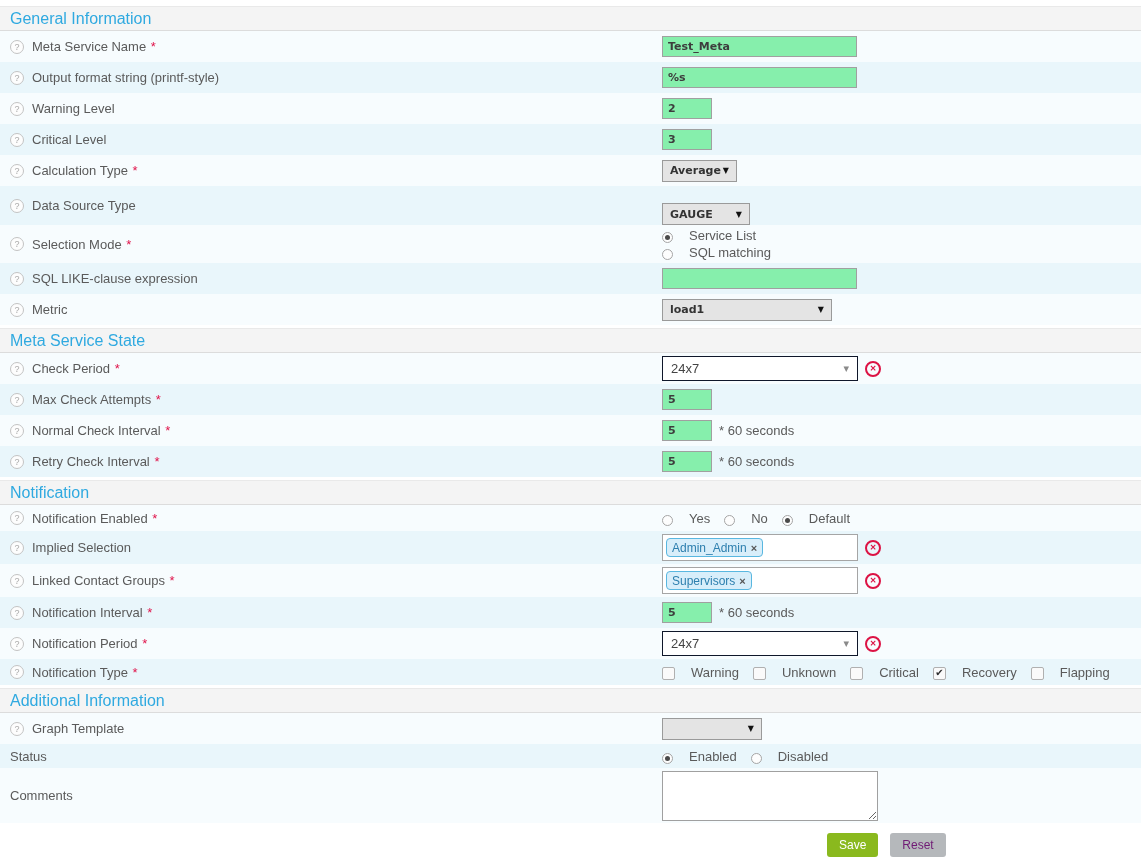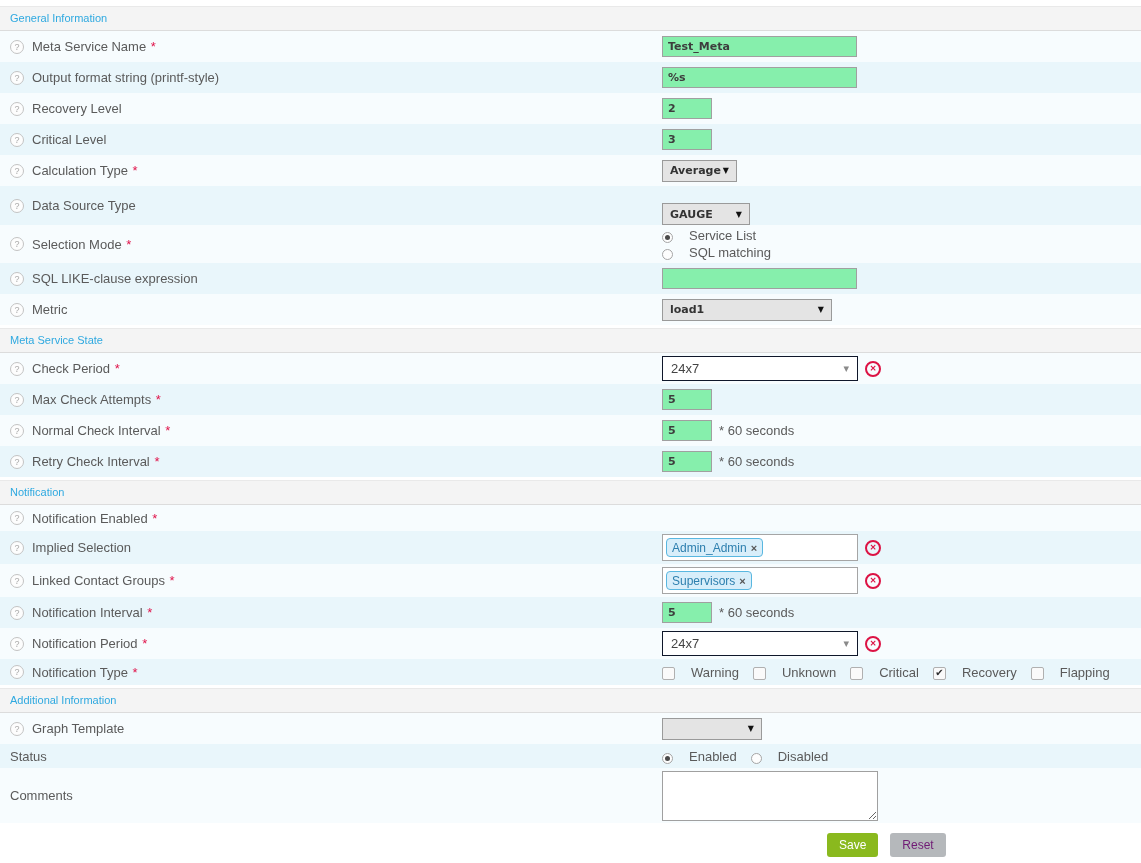--- a/index.html
+++ b/index.html
@@ -2,21 +2,21 @@
 <html><head>
 <meta charset="utf-8">
 <style>
   * { box-sizing: border-box; margin: 0; padding: 0; }
   body { width: 1141px; background: #ffffff; font-family: "Liberation Sans", sans-serif; }
   .page { width: 1141px; }
   .spacer { height: 6px; background: #fff; }
   .sect-header {
     height: 25px; line-height: 23px; background: #f4f4f4;
     border-top: 1px solid #e9e9e9; border-bottom: 1px solid #dcdcdc;
-    color: #2fa9e0; font-size: 11px; padding-left: 10px; margin-top: 3px;
+    color: #2fa9e0; font-size: 16px; padding-left: 10px; margin-top: 3px;
   }
   .sect-header.first { margin-top: 0; }
   .row { display: flex; align-items: center; min-height: 31px; font-size: 13px; color: #5a5a5a; }
   .row.light { background: #f7fcfe; }
   .row.dark  { background: #e9f6fb; }
   .row.h37 { min-height: 37px; }
   .row.h26 { min-height: 26px; }
   .row.h33 { min-height: 33px; }
   .row.h24 { min-height: 24px; }
   .row.h55 { min-height: 55px; }
@@ -110,21 +110,21 @@
       <span>Output format string (printf-style)</span>
     </div>
     <div class="cell-input">
       <input class="ti w195" value="%s" style="">
     </div>
   </div>
 
   <div class="row light">
     <div class="cell-label">
       <span class="help">?</span>
-      <span>Recovery Level</span>
+      <span>Warning Level</span>
     </div>
     <div class="cell-input">
       <input class="ti w50" value="2" style="">
     </div>
   </div>
 
   <div class="row dark">
     <div class="cell-label">
       <span class="help">?</span>
       <span>Critical Level</span>
@@ -247,20 +247,34 @@
       <span class="suffix">* 60 seconds</span>
     </div>
   </div>
 
   <div class="sect-header">Notification</div>
 
   <div class="row light h26">
     <div class="cell-label">
       <span class="help">?</span>
       <span><span>Notification Enabled</span> <span class="req">*</span></span>
+    </div>
+    <div class="cell-input">
+      <span class="opt">
+          <span class="rb"></span>
+          <span>Yes</span>
+        </span>
+      <span class="opt">
+          <span class="rb"></span>
+          <span>No</span>
+        </span>
+      <span class="opt">
+          <span class="rb on"></span>
+          <span>Default</span>
+        </span>
     </div>
   </div>
 
   <div class="row dark h33">
     <div class="cell-label">
       <span class="help">?</span>
       <span>Implied Selection</span>
     </div>
     <div class="cell-input">
       <div class="chipbox">

